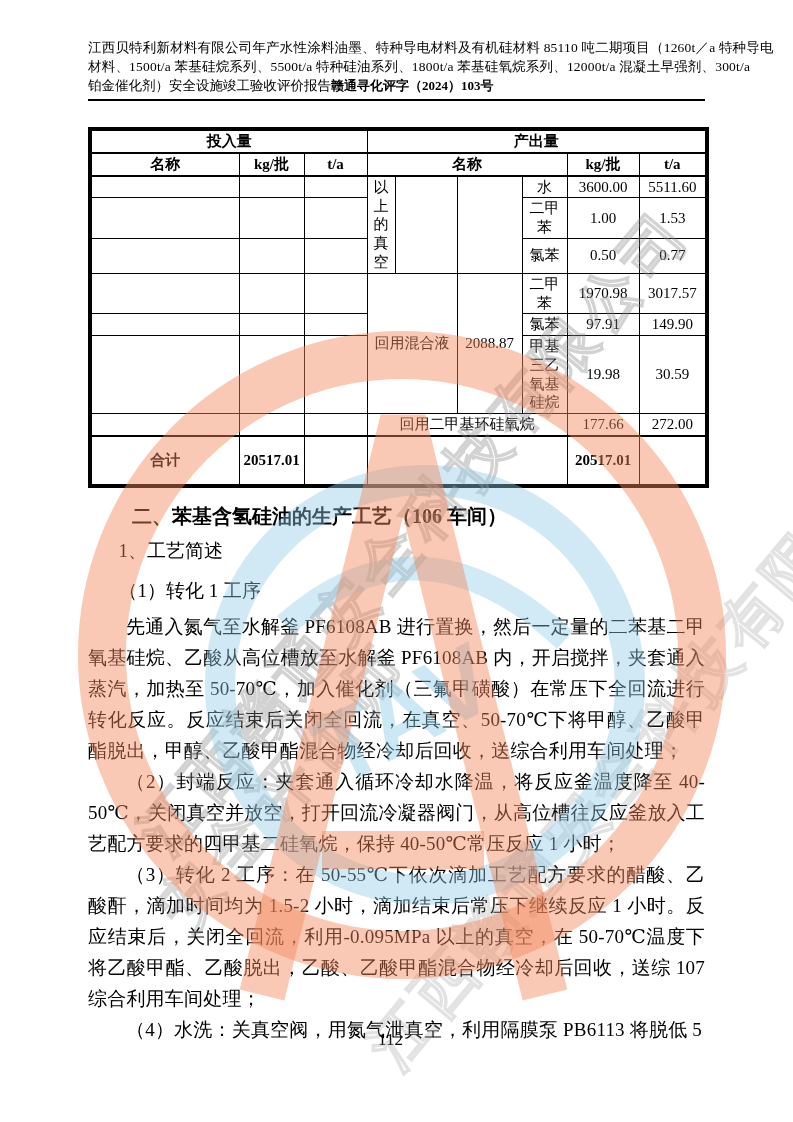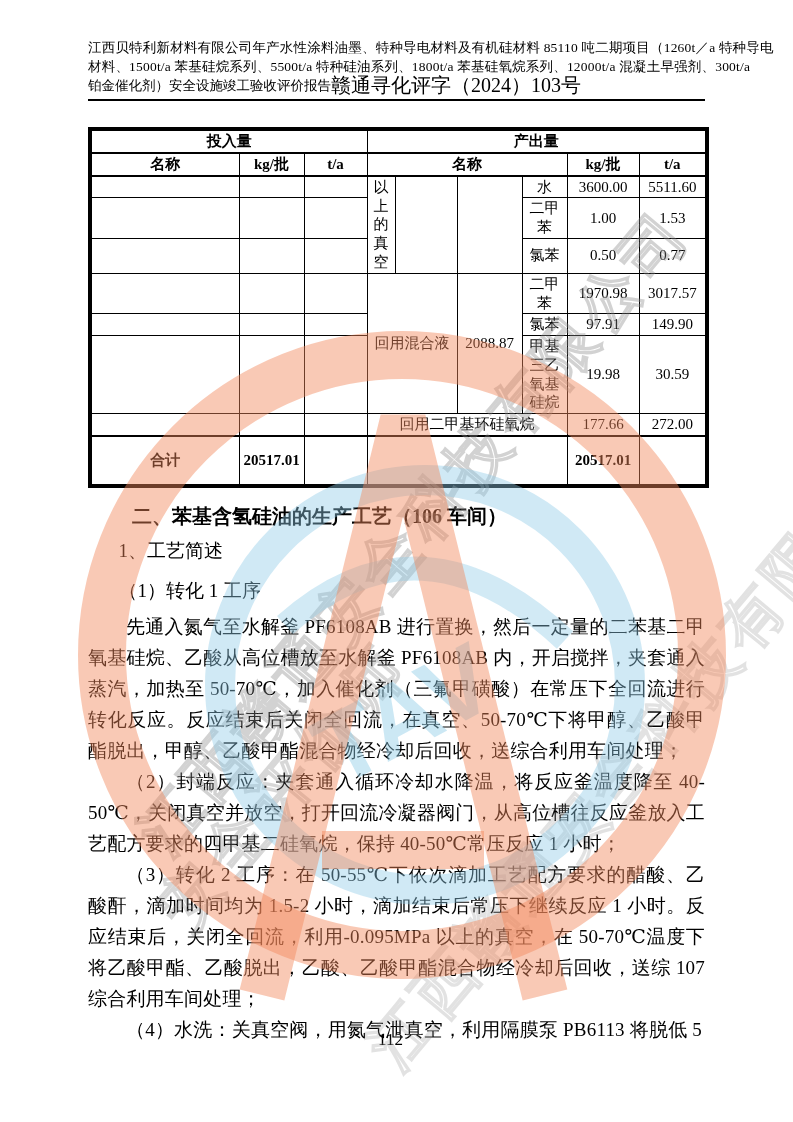--- a/index.html
+++ b/index.html
@@ -7,21 +7,21 @@
     width:793px;height:1122px;position:relative;overflow:hidden;
     background:#ffffff;color:#000;
     font-family:"Liberation Serif","DejaVu Serif",serif;
   }
   .page{position:absolute;left:88px;top:38px;width:617px;z-index:1;}
 
   
   .doc-header{font-size:13.5px;line-height:19px;border-bottom:2px solid #000;padding-bottom:4px;}
   .doc-header .hline{white-space:nowrap;letter-spacing:0.2px;}
   .hline3{display:flex;align-items:flex-end;}
-  .doc-no{font-weight:normal;font-size:20px;white-space:nowrap;}
+  .doc-no{font-weight:bold;font-size:13px;white-space:nowrap;}
 
   
   table.io{
     border-collapse:collapse;table-layout:fixed;width:617px;margin-top:26px;
     font-size:15px;text-align:center;
   }
   table.io td{
     border:1px solid #000;padding:1px 2px;word-break:break-all;
     vertical-align:middle;line-height:1.25;
   }

